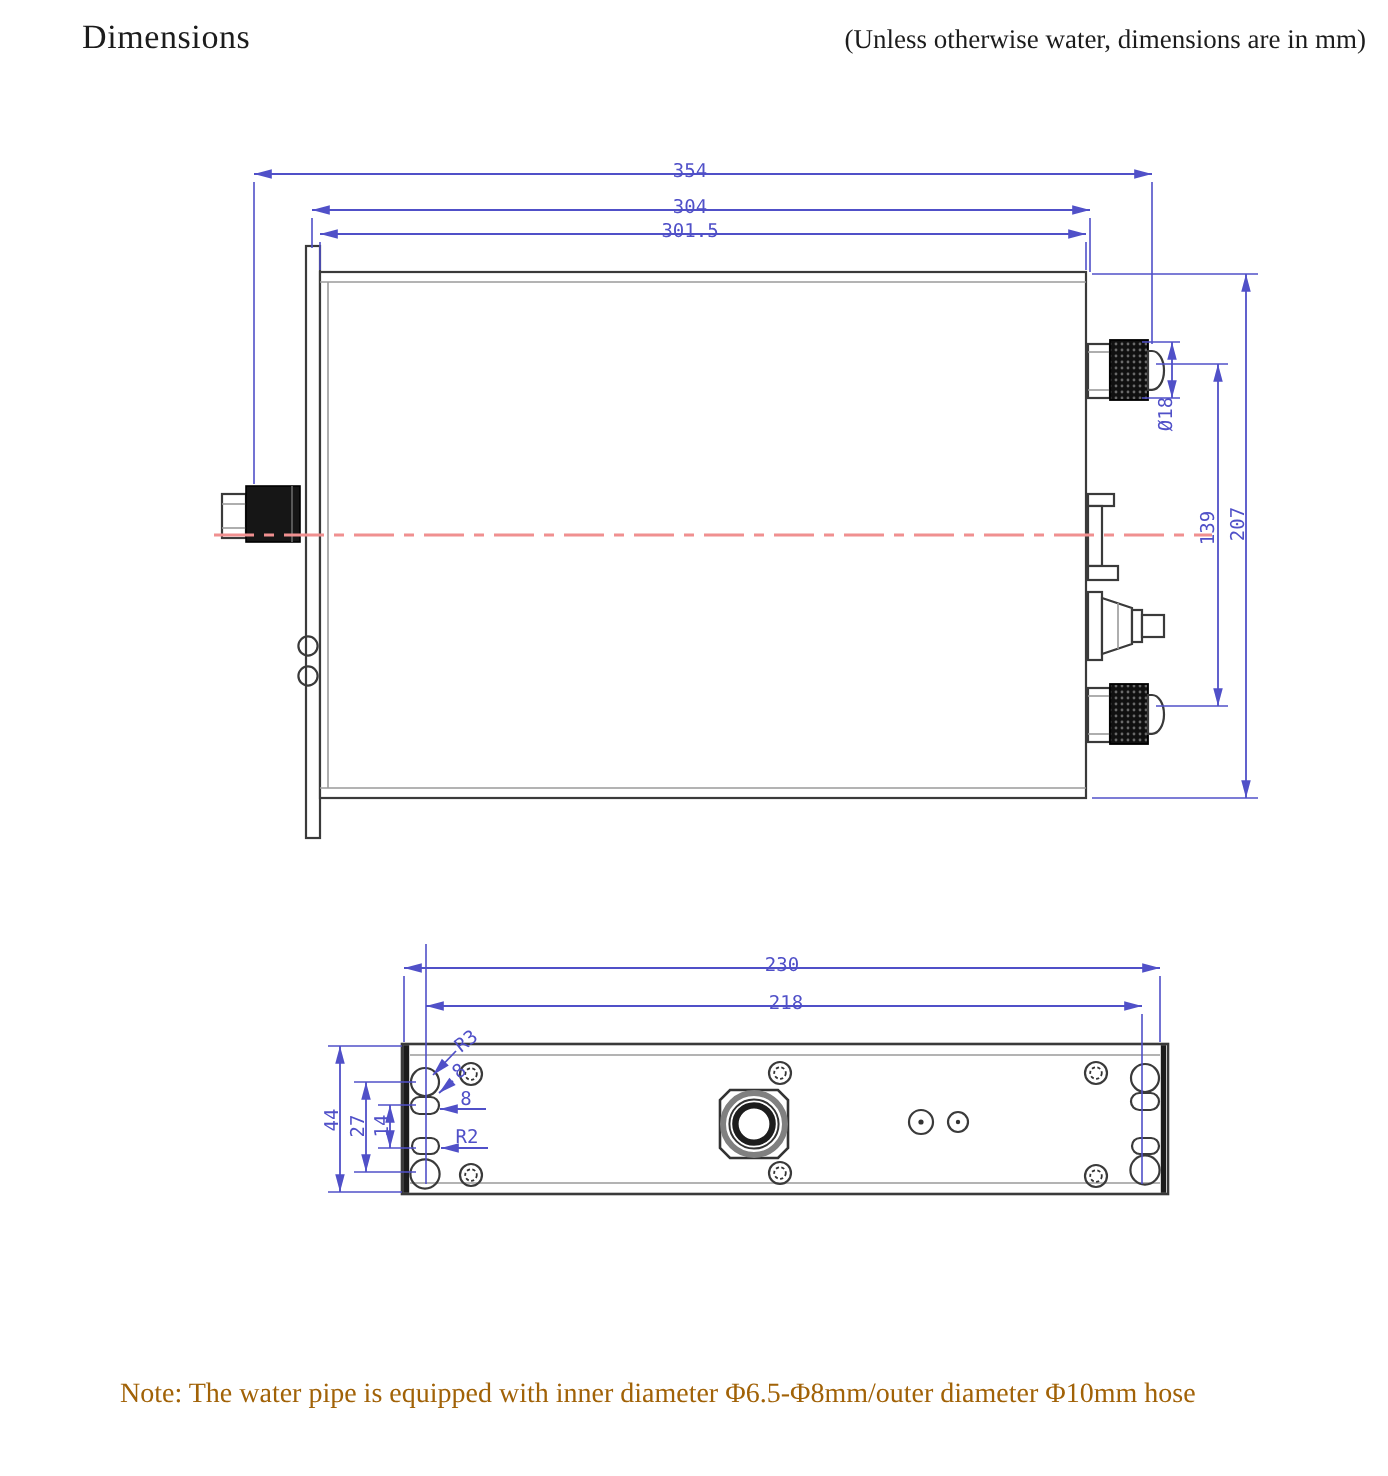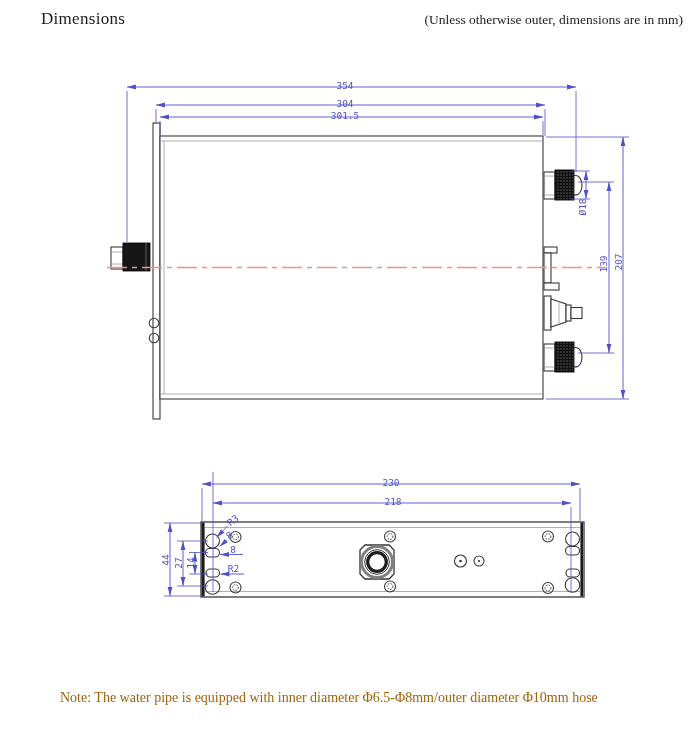--- a/index.html
+++ b/index.html
@@ -16,21 +16,21 @@
   .xl{stroke:#5050c8;stroke-width:0.8;fill:none;}
   .dt{font-family:"DejaVu Sans Mono",monospace;font-size:9.5px;fill:#5050c8;}
   .cl{stroke:#f09090;stroke-width:1.4;stroke-dasharray:20 5 5 5;fill:none;}
 </style>
 </head>
 <body>
 
 <div class="page">
 
   <div class="hdr-title">Dimensions</div>
-  <div class="hdr-units">(Unless otherwise outer, dimensions are in mm)</div>
+  <div class="hdr-units">(Unless otherwise water, dimensions are in mm)</div>
 
   <svg width="694" height="738" viewBox="0 0 694 738">
     <defs>
       <marker id="arr" viewBox="0 0 10 6" refX="9.5" refY="3" markerWidth="11" markerHeight="7" orient="auto-start-reverse" markerUnits="strokeWidth">
         <path d="M0.5,0.6 L9.5,3 L0.5,5.4 Z" fill="#5050c8"></path>
       </marker>
       <pattern id="knurl" width="3" height="3" patternUnits="userSpaceOnUse">
         <rect width="3" height="3" fill="#101010"></rect>
         <circle cx="1" cy="1" r="0.7" fill="#6a6a6a"></circle>
       </pattern>

